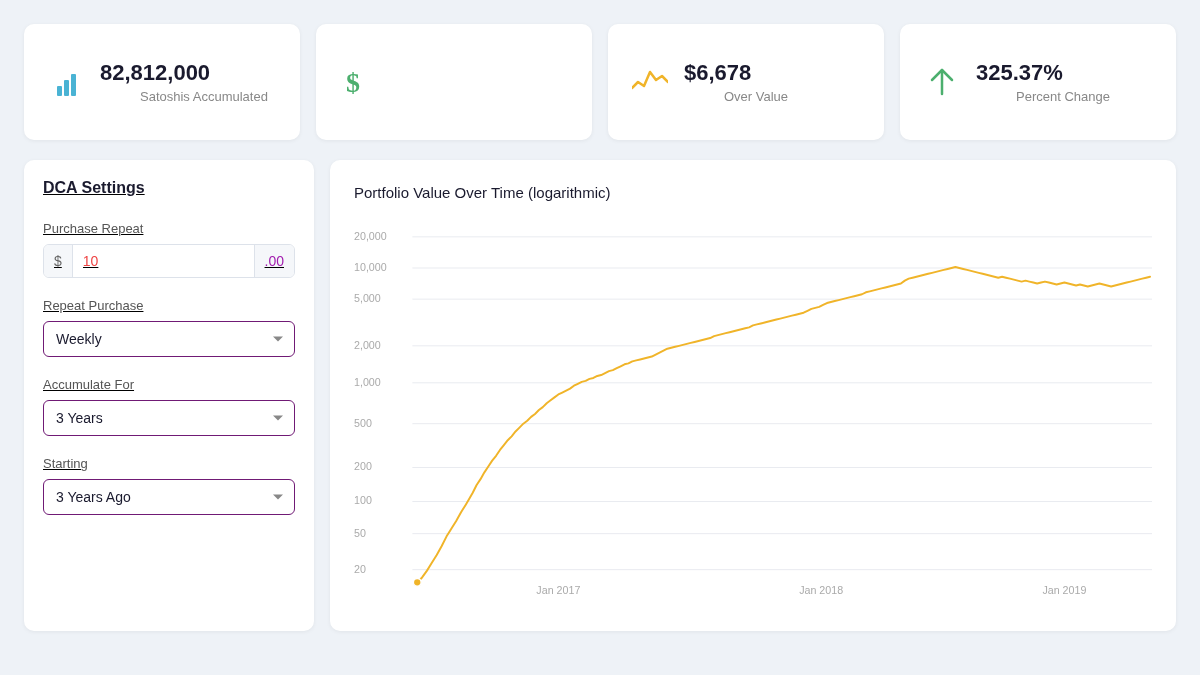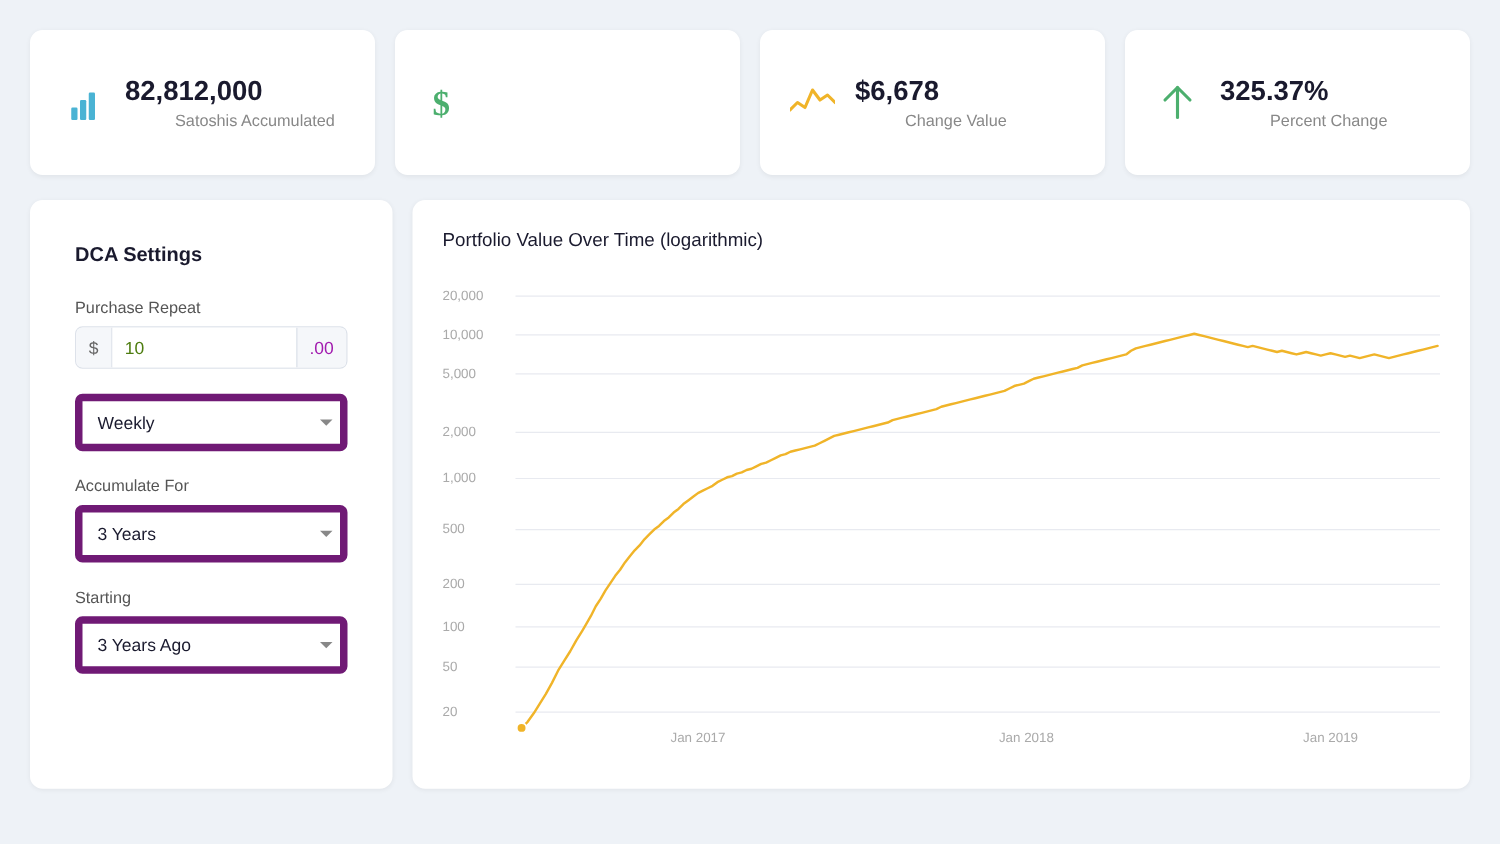--- a/index.html
+++ b/index.html
@@ -53,22 +53,23 @@
 
     .bottom-section {
       display: grid;
       grid-template-columns: 290px 1fr;
       gap: 16px;
     }
 
     .settings-panel {
       background: #fff;
       border-radius: 10px;
-      padding: 36px;
+      padding: 19px;
       box-shadow: 0 1px 4px rgba(0,0,0,0.06);
+      text-decoration: underline;
     }
 
     .settings-title {
       font-size: 16px;
       font-weight: 600;
       color: #1a1a2e;
       margin-bottom: 24px;
     }
 
     .form-group {
@@ -97,42 +98,42 @@
       color: #666;
       font-size: 14px;
       border-right: 1px solid #dde2ea;
     }
 
     .input-dollar input {
       border: none;
       outline: none;
       padding: 8px 10px;
       font-size: 14px;
-      color: #4d7c0f;
+      color: #ef4444;
       flex: 1;
       width: 80px;
     }
 
     .input-dollar .suffix {
       padding: 8px 10px;
       background: #f5f7fa;
       color: #a21caf;
       font-size: 14px;
       border-left: 1px solid #dde2ea;
     }
 
     .select-wrapper {
       position: relative;
       display: block;
     }
 
     .select-wrapper select {
       width: 100%;
       padding: 9px 34px 9px 12px;
-      border: 6px solid #701a75;
+      border: 1px solid #701a75;
       border-radius: 6px;
       background: #fff;
       font-size: 14px;
       color: #1a1a2e;
       appearance: none;
       outline: none;
       cursor: pointer;
     }
 
     .select-wrapper::after {
@@ -214,21 +215,21 @@
   </div>
 
   <div class="card">
     <div class="card-icon">
       <svg width="36" height="28" viewBox="0 0 36 28">
         <polyline points="0,20 6,14 12,18 18,4 24,12 30,8 36,14" fill="none" stroke="#f0b429" stroke-width="2.5" stroke-linecap="round" stroke-linejoin="round"></polyline>
       </svg>
     </div>
     <div class="card-info">
       <div class="card-value">$6,678</div>
-      <div class="card-label">Change Value</div>
+      <div class="card-label">Over Value</div>
     </div>
   </div>
 
   <div class="card">
     <div class="card-icon">
       <svg width="28" height="32" viewBox="0 0 28 32">
         <polyline points="14,28 14,4" fill="none" stroke="#4caf6e" stroke-width="2.5" stroke-linecap="round"></polyline>
         <polyline points="4,14 14,4 24,14" fill="none" stroke="#4caf6e" stroke-width="2.5" stroke-linecap="round" stroke-linejoin="round"></polyline>
       </svg>
     </div>
@@ -248,20 +249,21 @@
     <div class="form-group">
       <label class="form-label">Purchase Repeat</label>
       <div class="input-dollar">
         <span class="prefix">$</span>
         <input type="text" value="10" style="">
         <span class="suffix">.00</span>
       </div>
     </div>
 
     <div class="form-group">
+      <label class="form-label">Repeat Purchase</label>
       <div class="select-wrapper">
         <select>
           <option>Daily</option>
           <option selected="">Weekly</option>
           <option>Monthly</option>
         </select>
       </div>
     </div>
 
     <div class="form-group">

